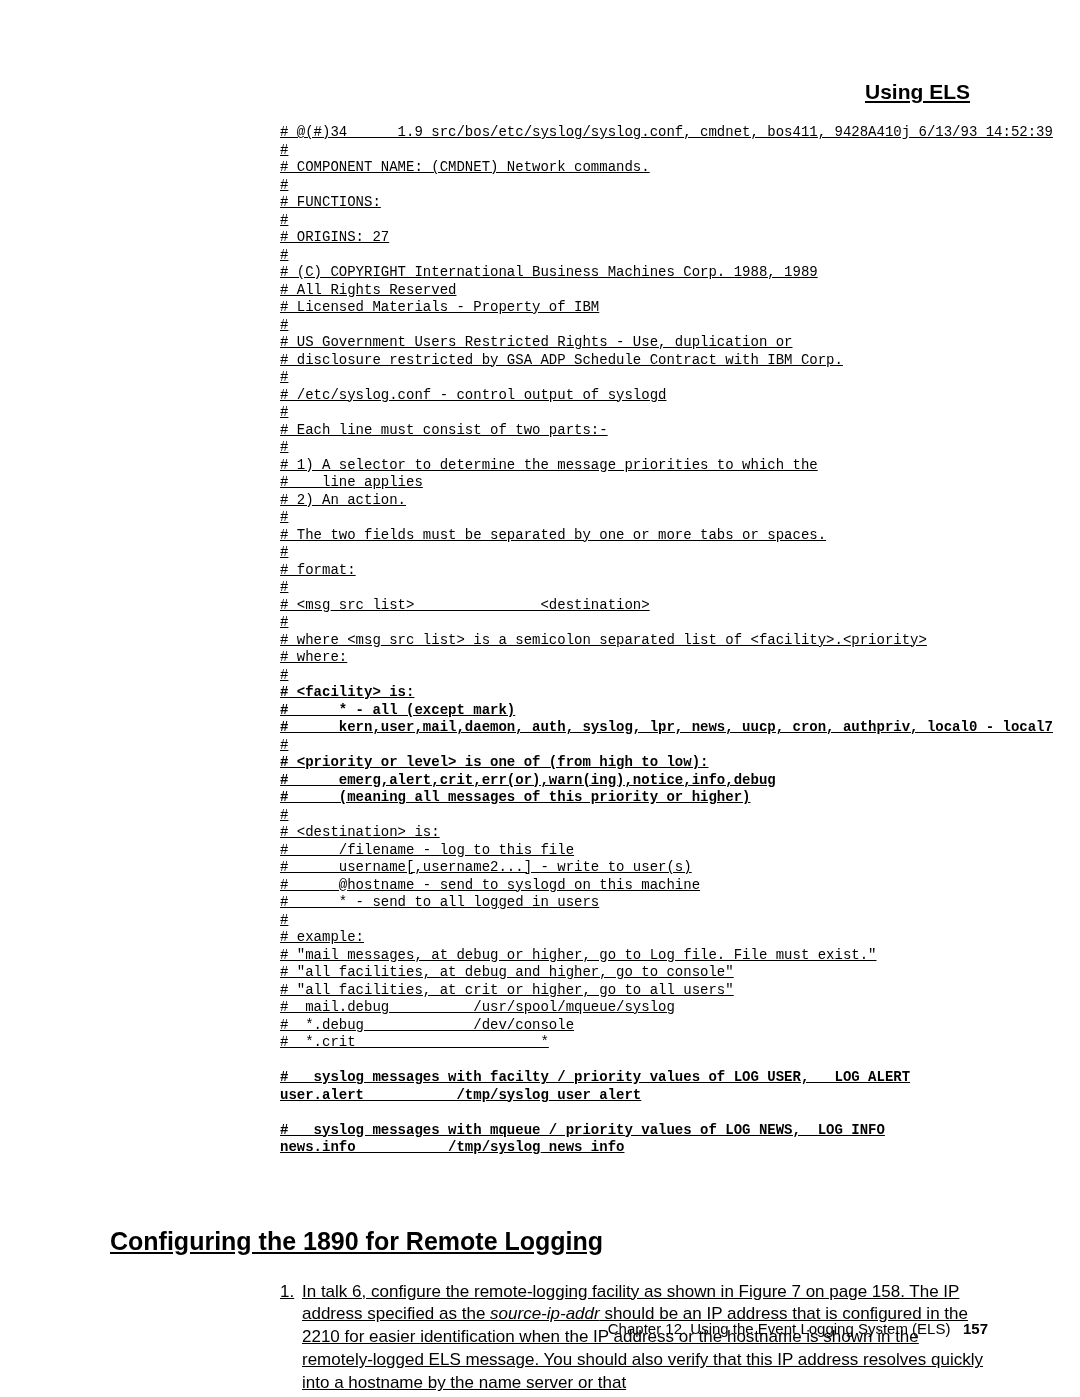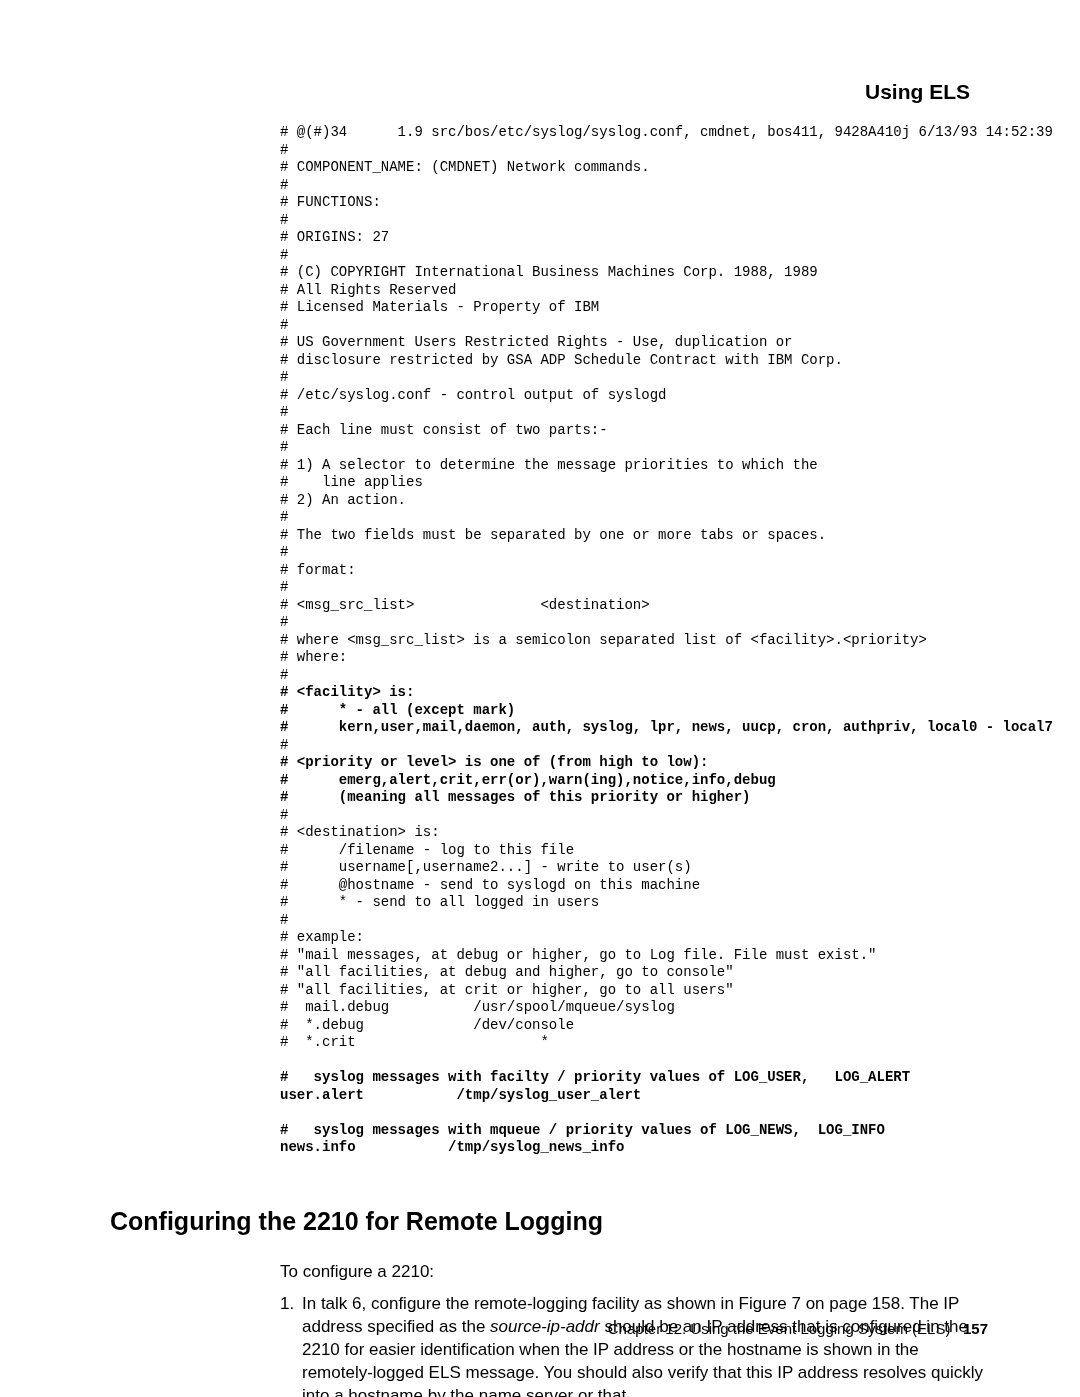--- a/index.html
+++ b/index.html
@@ -11,35 +11,36 @@
     width: 1080px;
     height: 1397px;
     position: relative;
   }
   .page {
     padding: 80px 90px 88px 110px;
     box-sizing: border-box;
     width: 100%;
     height: 100%;
     position: relative;
+    text-decoration: underline;
   }
   .running-head {
     text-align: right;
     font-weight: 700;
     font-size: 21px;
     margin-bottom: 20px;
     padding-right: 20px;
   }
   .code {
     font-family: "Courier New", Courier, monospace;
     font-size: 14px;
     line-height: 1.25;
     white-space: pre;
     margin-left: 170px;
-    margin-bottom: 50px;
+    margin-bottom: 70px;
   }
   .code b { font-weight: 700; }
   .caption {
     font-style: italic;
     font-size: 15px;
     margin-left: 170px;
     margin-bottom: 30px;
   }
   h2.section {
     font-size: 25px;
@@ -124,24 +125,23 @@
 #  *.debug             /dev/console
 #  *.crit                      *
 </span>
 <b>#   syslog messages with facilty / priority values of LOG_USER,   LOG_ALERT
 user.alert           /tmp/syslog_user_alert
 
 #   syslog messages with mqueue / priority values of LOG_NEWS,  LOG_INFO
 news.info           /tmp/syslog_news_info</b></div>
 
 
-  <h2 class="section">Configuring the 2210 for Remote Logging</h2>
+  <h2 class="section">Configuring the 1890 for Remote Logging</h2>
 
   <div class="body-indent">
-    <p>To configure a 2210:</p>
     <div class="list-item">
       <div class="list-num">1.</div>
       <div class="list-txt"><span>In talk 6, configure the remote-logging facility as shown in Figure 7 on page 158. The IP address specified as the </span><span class="ital">source-ip-addr</span><span> should be an IP address that is configured in the 2210 for easier identification when the IP address or the hostname is shown in the remotely-logged ELS message. You should also verify that this IP address resolves quickly into a hostname by the name server or that</span></div>
     </div>
   </div>
 
   <div class="footer">
     <span>Chapter 12. Using the Event Logging System (ELS)</span>&nbsp;&nbsp;&nbsp;<span class="pnum">157</span>
   </div>
 </div>

